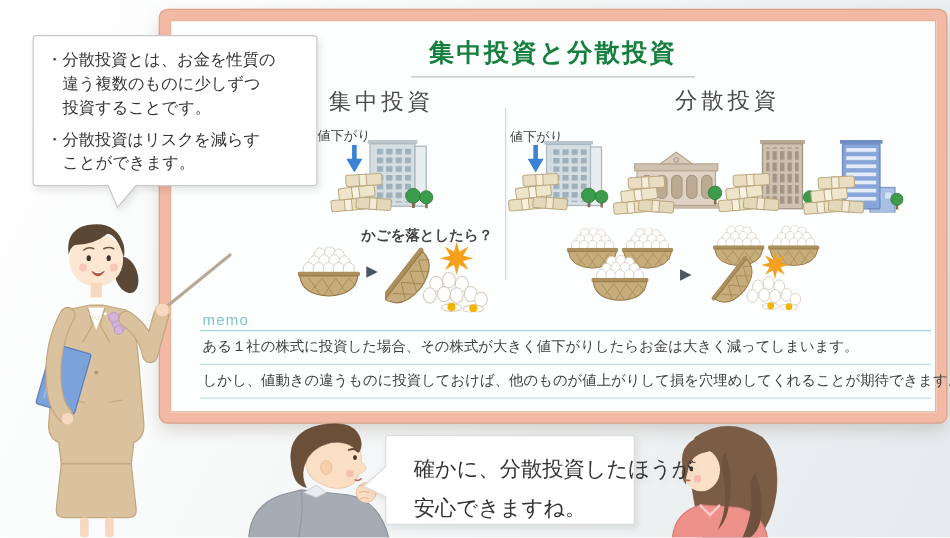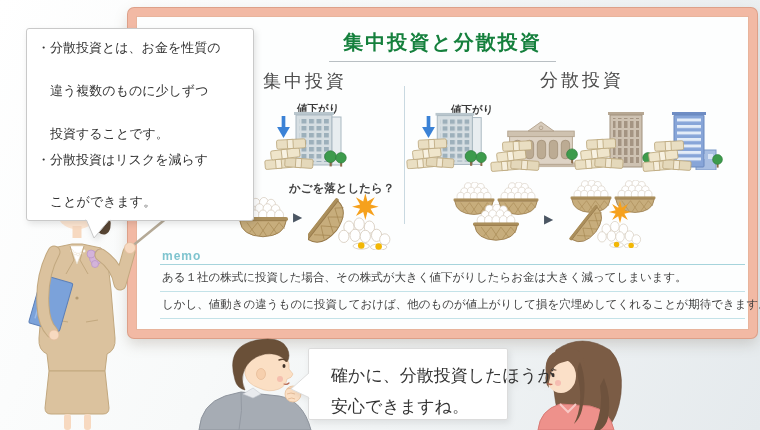--- a/index.html
+++ b/index.html
@@ -7,33 +7,33 @@
   .stage{position:relative;width:760px;height:430px;overflow:hidden;
          background:linear-gradient(115deg,#ffffff 0%,#f7f9f9 40%,#e5eaed 100%);}
   
   .whiteboard{position:absolute;left:128px;top:8px;width:613px;height:314px;
     background:#fdfefe;border:8px solid #f2b9a4;border-radius:6px;z-index:2;
     box-shadow:0 0 0 1px #dda089,inset 0 0 0 1px #e8b49c,0 6px 14px rgba(130,115,100,.28);}
   .board-title-wrap{position:absolute;left:0;right:0;top:13px;text-align:center;}
   .board-title{display:inline-block;font-size:20px;font-weight:bold;letter-spacing:2px;
     color:#15803d;border-bottom:1px solid #b9bfc3;padding:0 14px 5px;}
   .col-head{position:absolute;font-size:18px;letter-spacing:3px;color:#4c4c4c;}
-  .pdrop{position:absolute;font-size:10.5px;font-weight:bold;color:#3a3a3a;padding-left:43px;}
+  .pdrop{position:absolute;font-size:10.5px;font-weight:normal;color:#3a3a3a;}
   .q-label{position:absolute;font-size:11.5px;font-weight:bold;color:#444;}
   .tri{position:absolute;font-size:12px;color:#4b5663;}
   .divider{position:absolute;width:1px;background:#c9d9e1;}
-  .memo-label{position:absolute;font-size:12px;font-weight:bold;letter-spacing:1px;color:#7fc4cf;}
+  .memo-label{position:absolute;font-size:12px;font-weight:normal;letter-spacing:1px;color:#7fc4cf;}
   .memo-rule{position:absolute;height:1px;background:#c3e2e8;}
   .memo-line{position:absolute;font-size:11.5px;color:#3f3f3f;white-space:nowrap;}
   
   .t-bubble{position:absolute;left:26px;top:28px;width:206px;background:#fff;
     border:1px solid #c9c9c9;border-radius:3px;padding:10px 10px 8px 10px;z-index:6;
     filter:drop-shadow(2px 3px 3px rgba(0,0,0,.10));}
   .t-line{font-size:13px;color:#333;line-height:1.45;white-space:nowrap;}
-  .t-line.cont{padding-left:13px;margin-top:24px;}
+  .t-line.cont{padding-left:13px;}
   .t-line.gap{margin-top:7px;}
   .tail-svg{position:absolute;overflow:visible;}
   .s-bubble{position:absolute;left:308px;top:348px;width:198px;height:70px;background:#fff;
     border:1px solid #dcdcdc;border-radius:2px;z-index:6;
     filter:drop-shadow(2px 3px 3px rgba(0,0,0,.08));}
   .s-line{font-size:17px;color:#333;line-height:1.8;white-space:nowrap;margin-left:22px;}
   .s-line.first{margin-top:12px;}
   .char-svg{position:absolute;z-index:4;overflow:visible;}
   .board-art{position:absolute;}
 </style>

